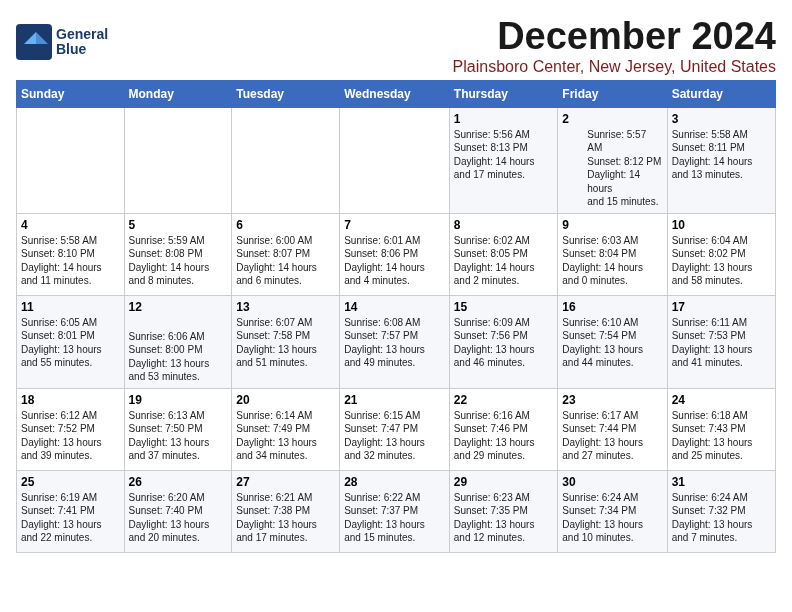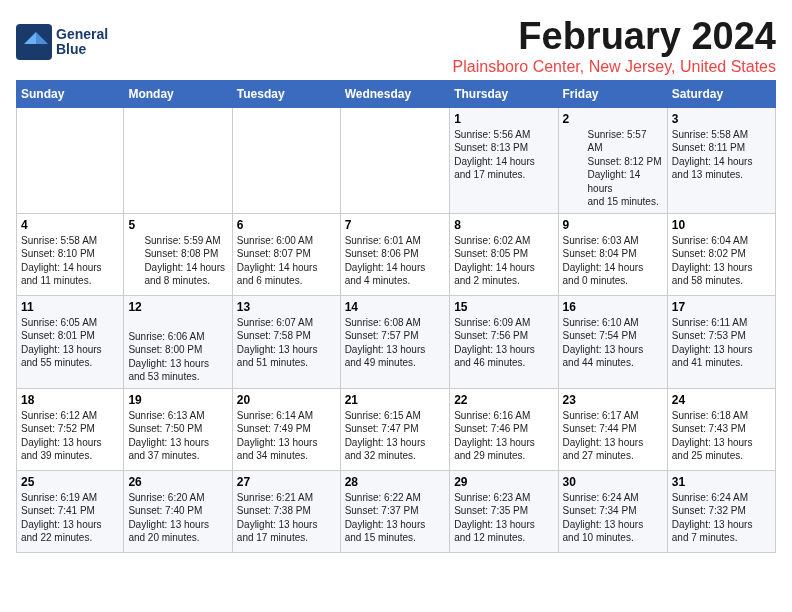--- a/index.html
+++ b/index.html
@@ -34,21 +34,21 @@
       margin-right: 4px;
     }
     .main-title {
       font-size: 38px;
       font-weight: bold;
       color: #1a1a1a;
       line-height: 1.1;
     }
     .sub-title {
       font-size: 16px;
-      color: #ef4444;
+      color: #7f1d1d;
       margin-bottom: 3px;
     }
     .clearfix::after { content: ''; display: block; clear: both; }
     table {
       width: 100%;
       border-collapse: collapse;
       font-size: 11px;
     }
     thead th {
       background-color: #3a6bbf;
@@ -96,21 +96,21 @@
       <rect width="36" height="36" rx="4" fill="#1a3a6b"></rect>
       <polygon points="20,8 32,20 20,20" fill="#4a90d9"></polygon>
       <polygon points="20,8 20,20 8,20" fill="#6ab0f5"></polygon>
     </svg>
     <div class="logo-text">
       <span>General</span>
       <span>Blue</span>
     </div>
   </div>
   <div class="header-section">
-    <div class="main-title">February 2024</div>
+    <div class="main-title">December 2024</div>
     <div class="sub-title">Plainsboro Center, New Jersey, United States</div>
   </div>
 </div>
 
 <table>
   <thead>
     <tr>
     <th>Sunday</th>
         <th>Monday</th>
         <th>Tuesday</th>
@@ -151,21 +151,21 @@
       <tr>
         <td>
           <div class="day-number">4</div>
           <div class="day-info" style="white-space: pre-line;">Sunrise: 5:58 AM
 Sunset: 8:10 PM
 Daylight: 14 hours
 and 11 minutes.</div>
         </td>
         <td>
           <div class="day-number">5</div>
-          <div class="day-info" style="white-space: pre-line; margin-left: 16px;">Sunrise: 5:59 AM
+          <div class="day-info" style="white-space: pre-line;">Sunrise: 5:59 AM
 Sunset: 8:08 PM
 Daylight: 14 hours
 and 8 minutes.</div>
         </td>
         <td>
           <div class="day-number">6</div>
           <div class="day-info" style="white-space: pre-line;">Sunrise: 6:00 AM
 Sunset: 8:07 PM
 Daylight: 14 hours
 and 6 minutes.</div>

